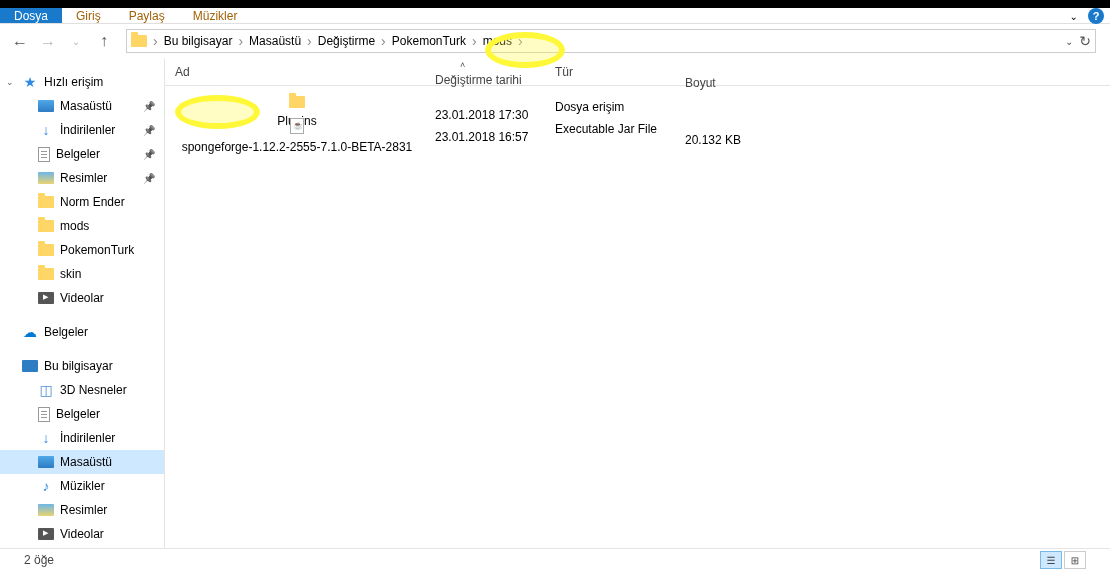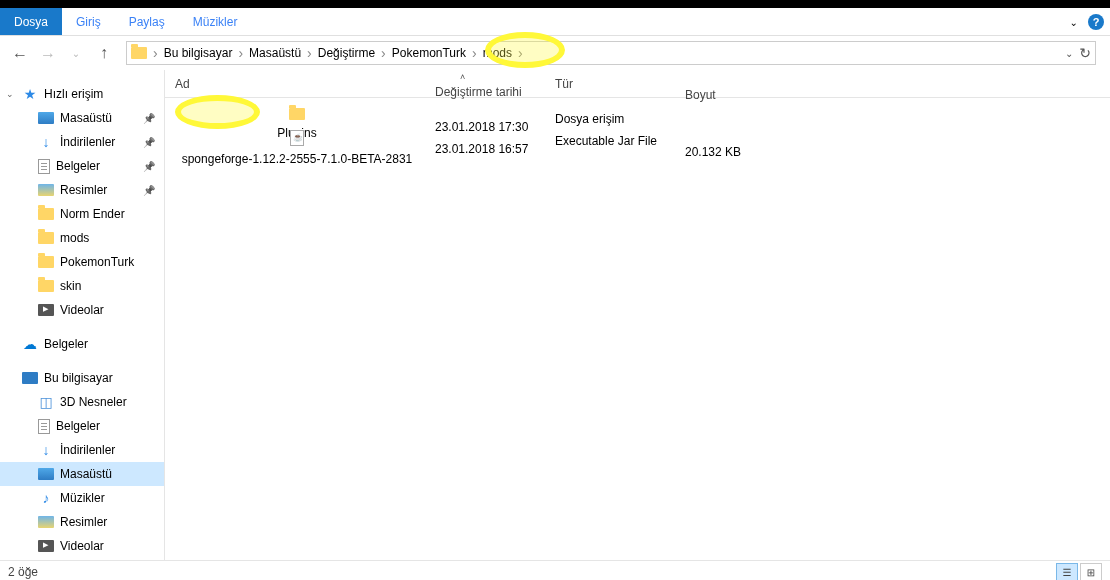--- a/index.html
+++ b/index.html
@@ -1,21 +1,21 @@
 <!DOCTYPE html>
 <html><head>
   <meta charset="utf-8">
   <style>
     * { margin: 0; padding: 0; box-sizing: border-box; font-family: "Segoe UI", Tahoma, sans-serif; font-size: 12px; }
     body { width: 1110px; height: 580px; background: #fff; overflow: hidden; position: relative; }
     
     .titlebar { height: 8px; background: #000; display: flex; align-items: center; }
     
-    .ribbon-tabs { height: 28px; background: #fff; display: flex; align-items: stretch; border-bottom: 1px solid #e0e0e0; position: relative; }
-    .ribbon-tab { padding: 0 14px; display: flex; align-items: center; color: #3b82f6; cursor: default; }
+    .ribbon-tabs { height: 16px; background: #fff; display: flex; align-items: stretch; border-bottom: 1px solid #e0e0e0; position: relative; }
+    .ribbon-tab { padding: 0 14px; display: flex; align-items: center; color: #a16207; cursor: default; }
     .ribbon-tab.active { background: #1979ca; color: #fff; }
     .ribbon-controls { margin-left: auto; display: flex; align-items: center; gap: 10px; padding-right: 6px; }
     .ribbon-help { width: 16px; height: 16px; border-radius: 50%; background: #1979ca; color: #fff; display: flex; align-items: center; justify-content: center; font-size: 11px; font-weight: bold; }
     
     .nav-bar { height: 34px; display: flex; align-items: center; padding: 0 8px; gap: 4px; }
     .nav-btn { width: 24px; height: 24px; display: flex; align-items: center; justify-content: center; color: #555; }
     .nav-btn.disabled { color: #bbb; }
     .arrow-left::before { content: "←"; font-size: 16px; }
     .arrow-right::before { content: "→"; font-size: 16px; }
     .arrow-up::before { content: "↑"; font-size: 16px; }
@@ -78,21 +78,21 @@
     .sort-ind::before { content: "˄"; }
     
     .file-row { display: flex; height: 22px; align-items: center; }
     .file-row .col-name { display: flex; align-items: center; gap: 6px; padding-left: 10px; flex-direction: column; }
     .ico-jar { width: 14px; height: 16px; background: #fff; border: 1px solid #aaa; position: relative; }
     .ico-jar::after { content: "☕"; font-size: 8px; position: absolute; top: 2px; left: 2px; }
     
     .highlight-mods { position: absolute; left: 485px; top: 32px; width: 80px; height: 36px; border: 6px solid #fff838; border-radius: 50%; background: rgba(255,248,56,0.3); pointer-events: none; z-index: 10; }
     .highlight-plugins { position: absolute; left: 175px; top: 95px; width: 85px; height: 34px; border: 6px solid #fff838; border-radius: 50%; background: rgba(255,248,56,0.3); pointer-events: none; z-index: 10; }
     
-    .statusbar { height: 23px; border-top: 1px solid #e5e5e5; display: flex; align-items: center; padding: 0 8px; font-size: 11px; color: #444; }
+    .statusbar { height: 23px; border-top: 1px solid #e5e5e5; display: flex; align-items: center; padding: 0 24px; font-size: 11px; color: #444; }
     .view-toggles { margin-left: auto; display: flex; gap: 2px; }
     .view-btn { width: 22px; height: 18px; border: 1px solid #ccc; display: flex; align-items: center; justify-content: center; font-size: 10px; }
     .view-btn.active { background: #cde8ff; border-color: #7ab8e8; }
   </style>
 </head>
 <body>
 
 <div class="titlebar"></div>
 
 <div class="ribbon-tabs">

